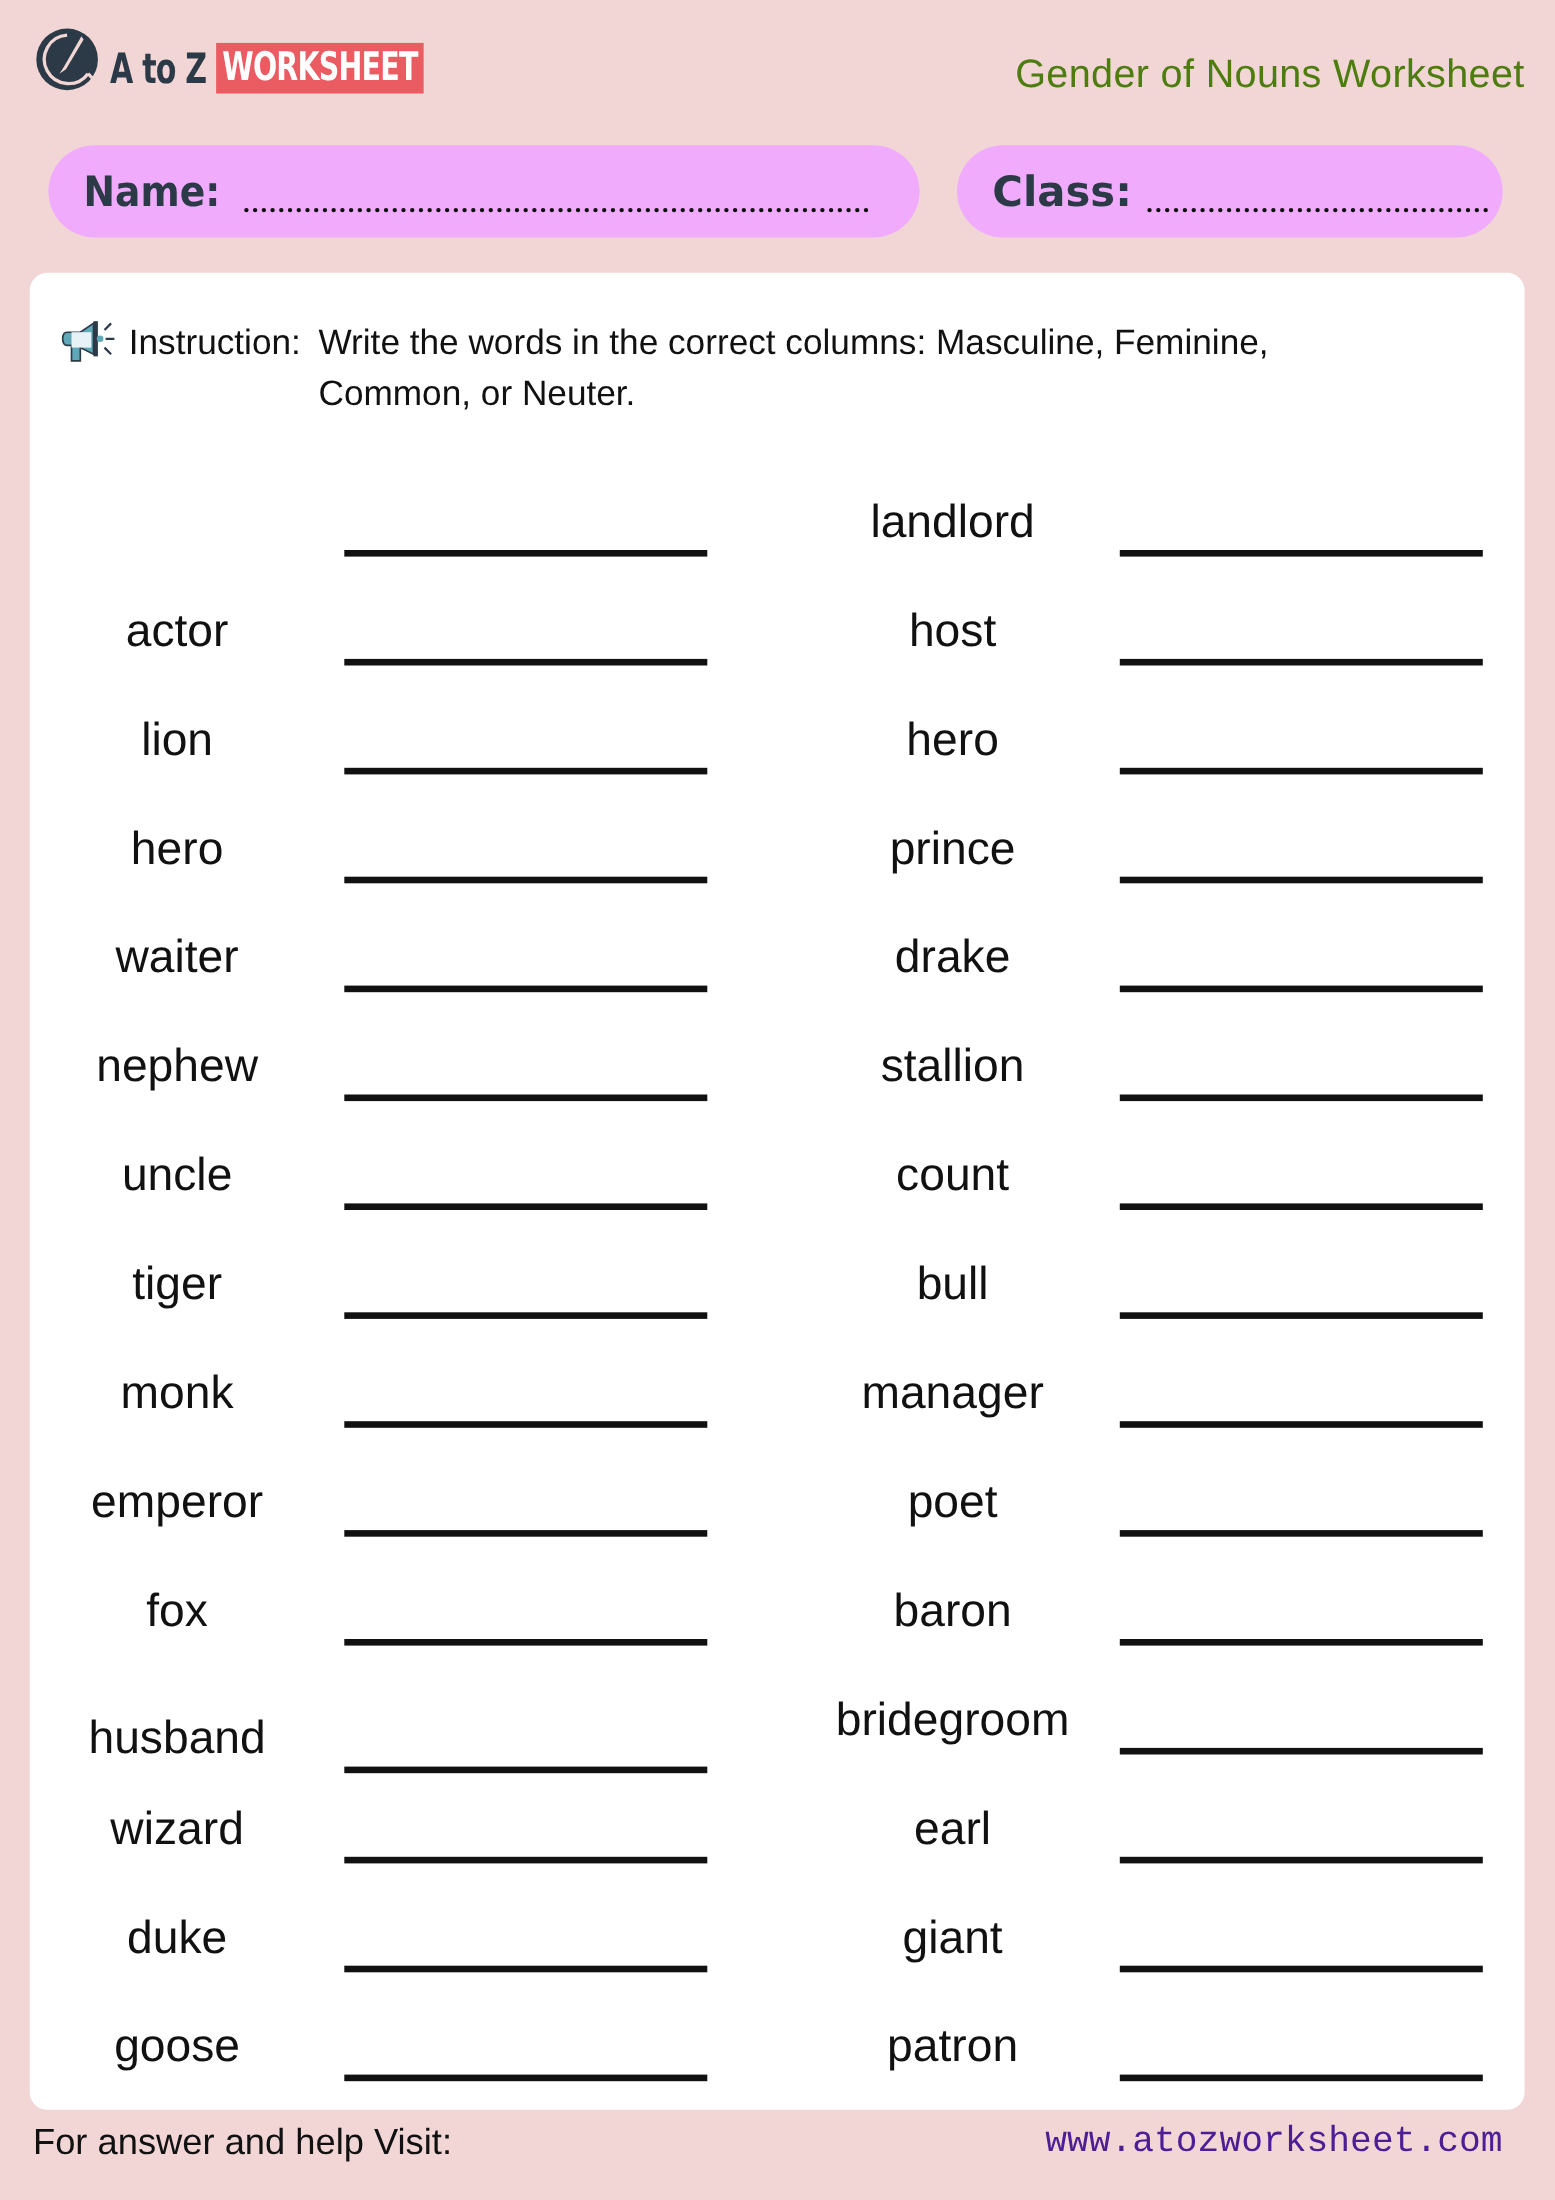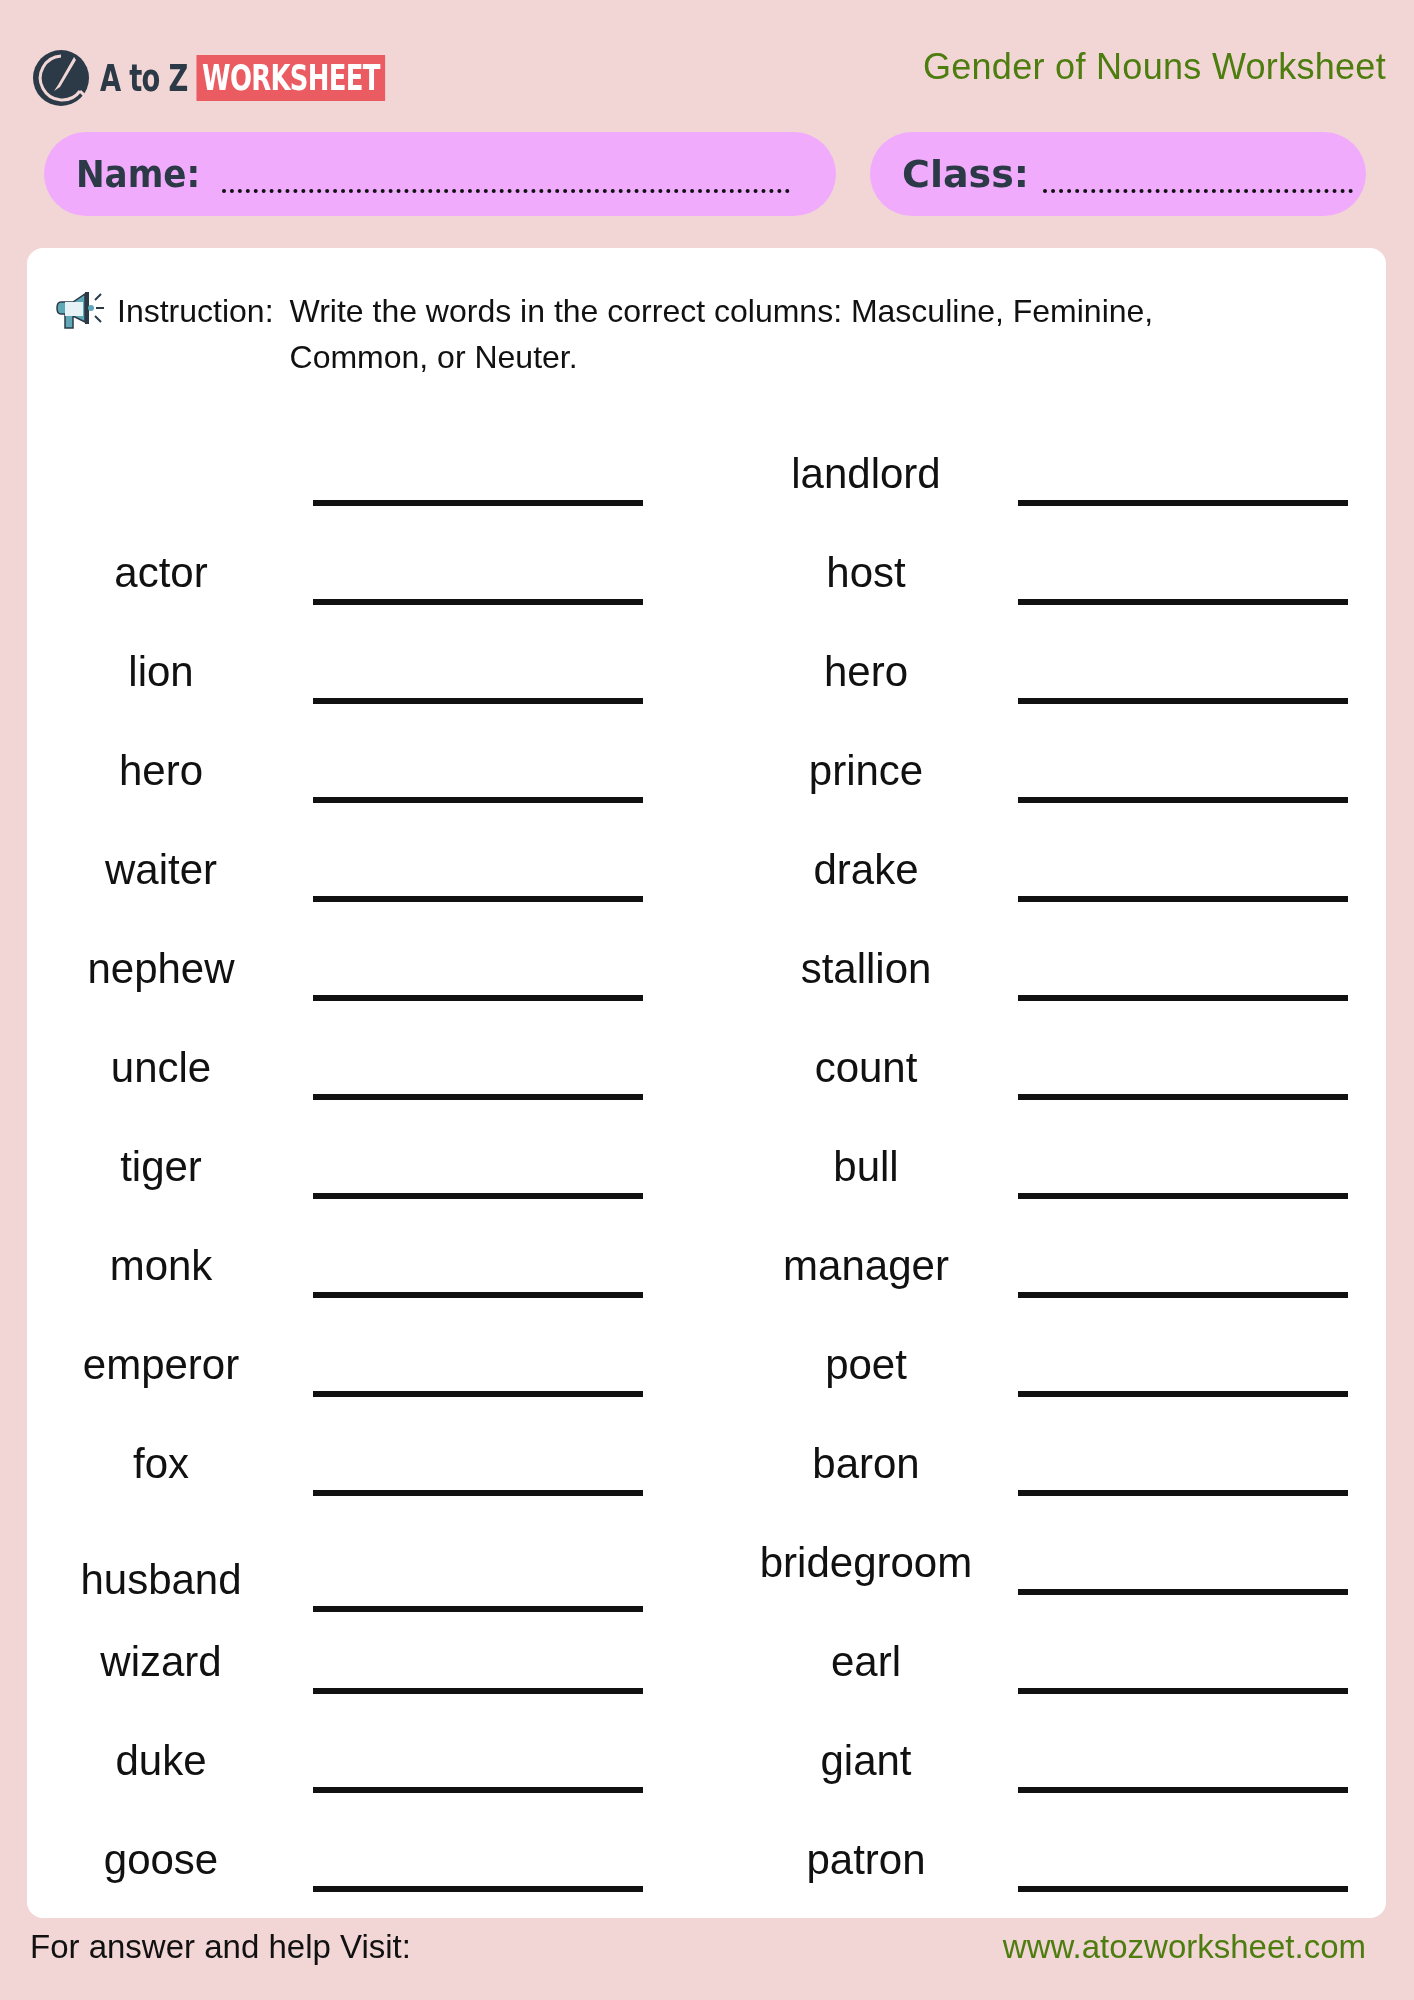--- a/index.html
+++ b/index.html
@@ -6,22 +6,22 @@
     html, body { width: 1414px; height: 2000px; }
     body {
       background: #f2d6d6;
       font-family: "Liberation Sans", "DejaVu Sans", sans-serif;
       color: #111;
       position: relative;
       overflow: hidden;
     }
     
     .logo {
-      position: absolute; left: 30px; top: 47px; height: 62px;
-      display: flex; align-items: center;
+      position: absolute; left: 30px; top: 23px; height: 62px;
+      display: flex; align-items: flex-end;
     }
     .logo-icon { width: 62px; height: 62px; }
     .logo-text {
       font-family: "DejaVu Sans", sans-serif; font-weight: bold;
       font-size: 38px; color: #2b3a46; margin-left: 8px;
       transform: scaleX(0.72); transform-origin: left center;
       letter-spacing: -1px; white-space: nowrap;
       display: flex; align-items: center;
     }
     .logo-badge {
@@ -77,21 +77,21 @@
       background: #111;
     }
     .answer-line::after { content: ""; }
     
     .footer-left {
       position: absolute; left: 30px; top: 1928px;
       font-size: 33px; color: #111;
     }
     .footer-right {
       position: absolute; right: 48px; top: 1928px;
-      font-size: 33px; color: #4d7c0f;
+      font-size: 33px; color: #4c1d95; font-family: Liberation Mono, monospace;
     }
   </style>
 </head>
 <body>
 
 <div class="logo">
   <svg class="logo-icon" viewBox="0 0 62 62">
     <circle cx="31" cy="31" r="28" fill="#2b3a46"></circle>
     <path d="M31 9 A22 22 0 1 0 50 44" fill="none" stroke="#f2d6d6" stroke-width="3"></path>
     <path d="M50 44 L56 50" stroke="#f2d6d6" stroke-width="3"></path>

